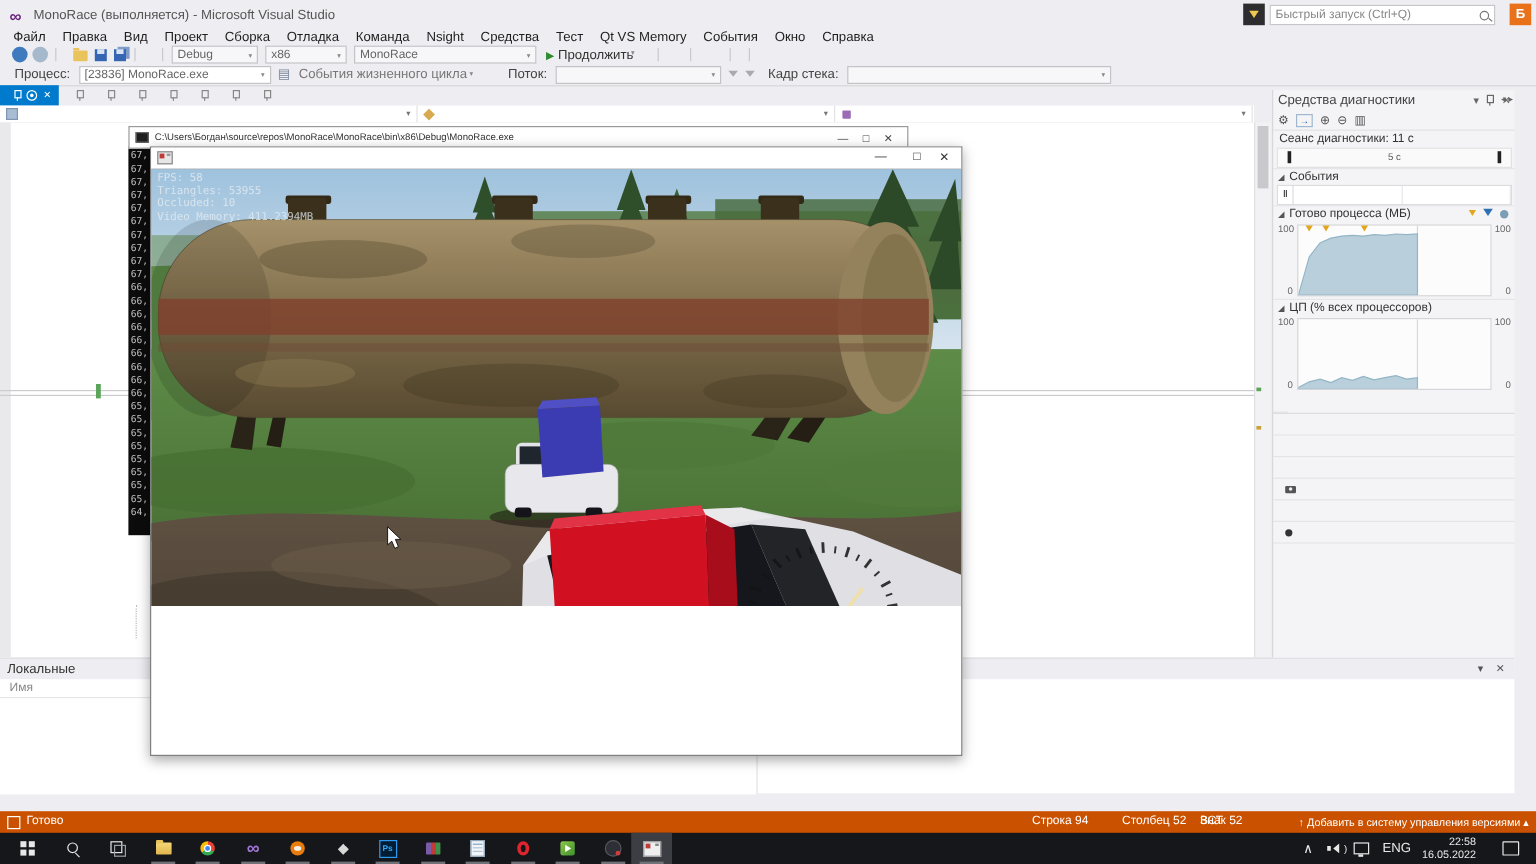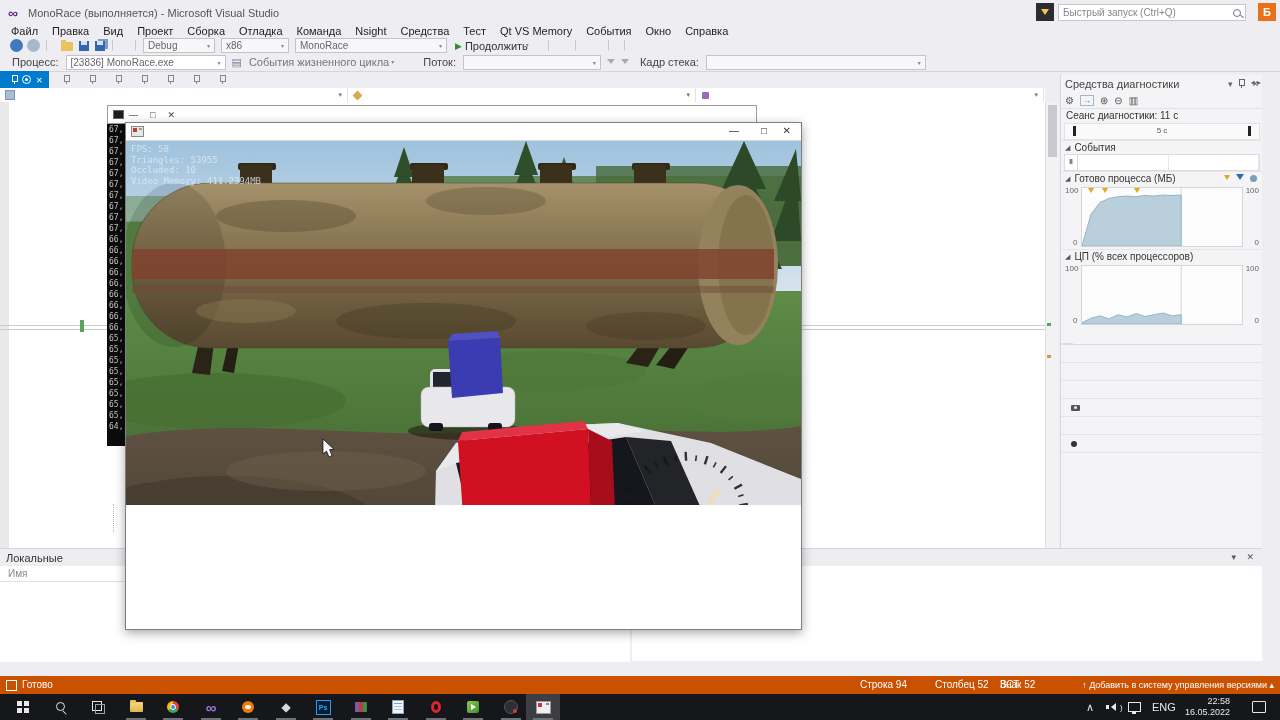--- a/index.html
+++ b/index.html
@@ -421,20 +421,21 @@
 <div id="callstack-panel" class="abs bpanel">
   <div class="bp-header">
     <i class="bp-hic" style="right:26px">▾</i>
     <i class="bp-hic" style="right:8px">✕</i>
   </div>
   <div class="bp-body" style="height:95px"></div>
 </div>
 
 <div id="console-title" class="abs">
   <i class="cicon"></i>
+  <span class="ttl">C:\Users\Богдан\source\repos\MonoRace\MonoRace\bin\x86\Debug\MonoRace.exe</span>
   <span class="winbtn">—</span>
   <span class="winbtn">□</span>
   <span class="winbtn">✕</span>
 </div>
 <div id="console-body" class="abs">
 
 <div class="con-line">67,</div>
     <div class="con-line">67,</div>
     <div class="con-line">67,</div>
     <div class="con-line">67,</div>

